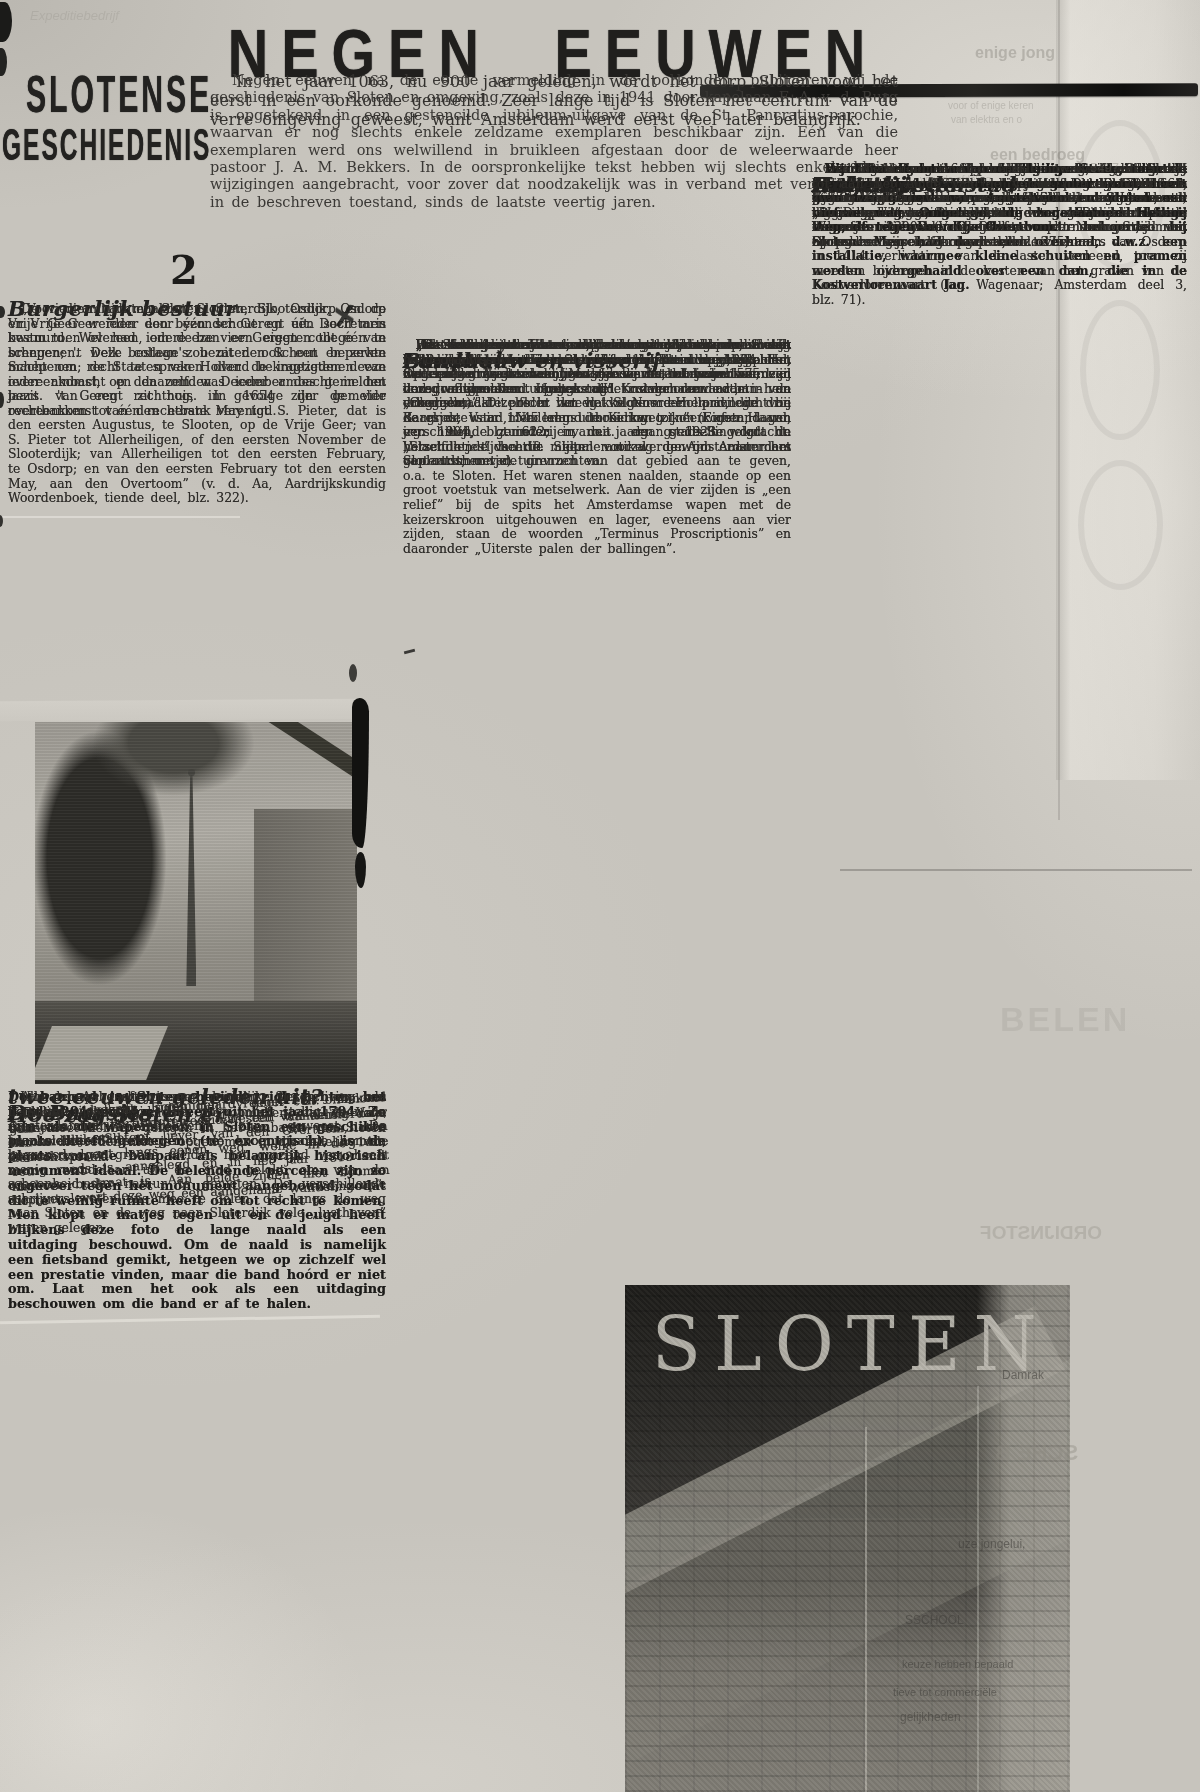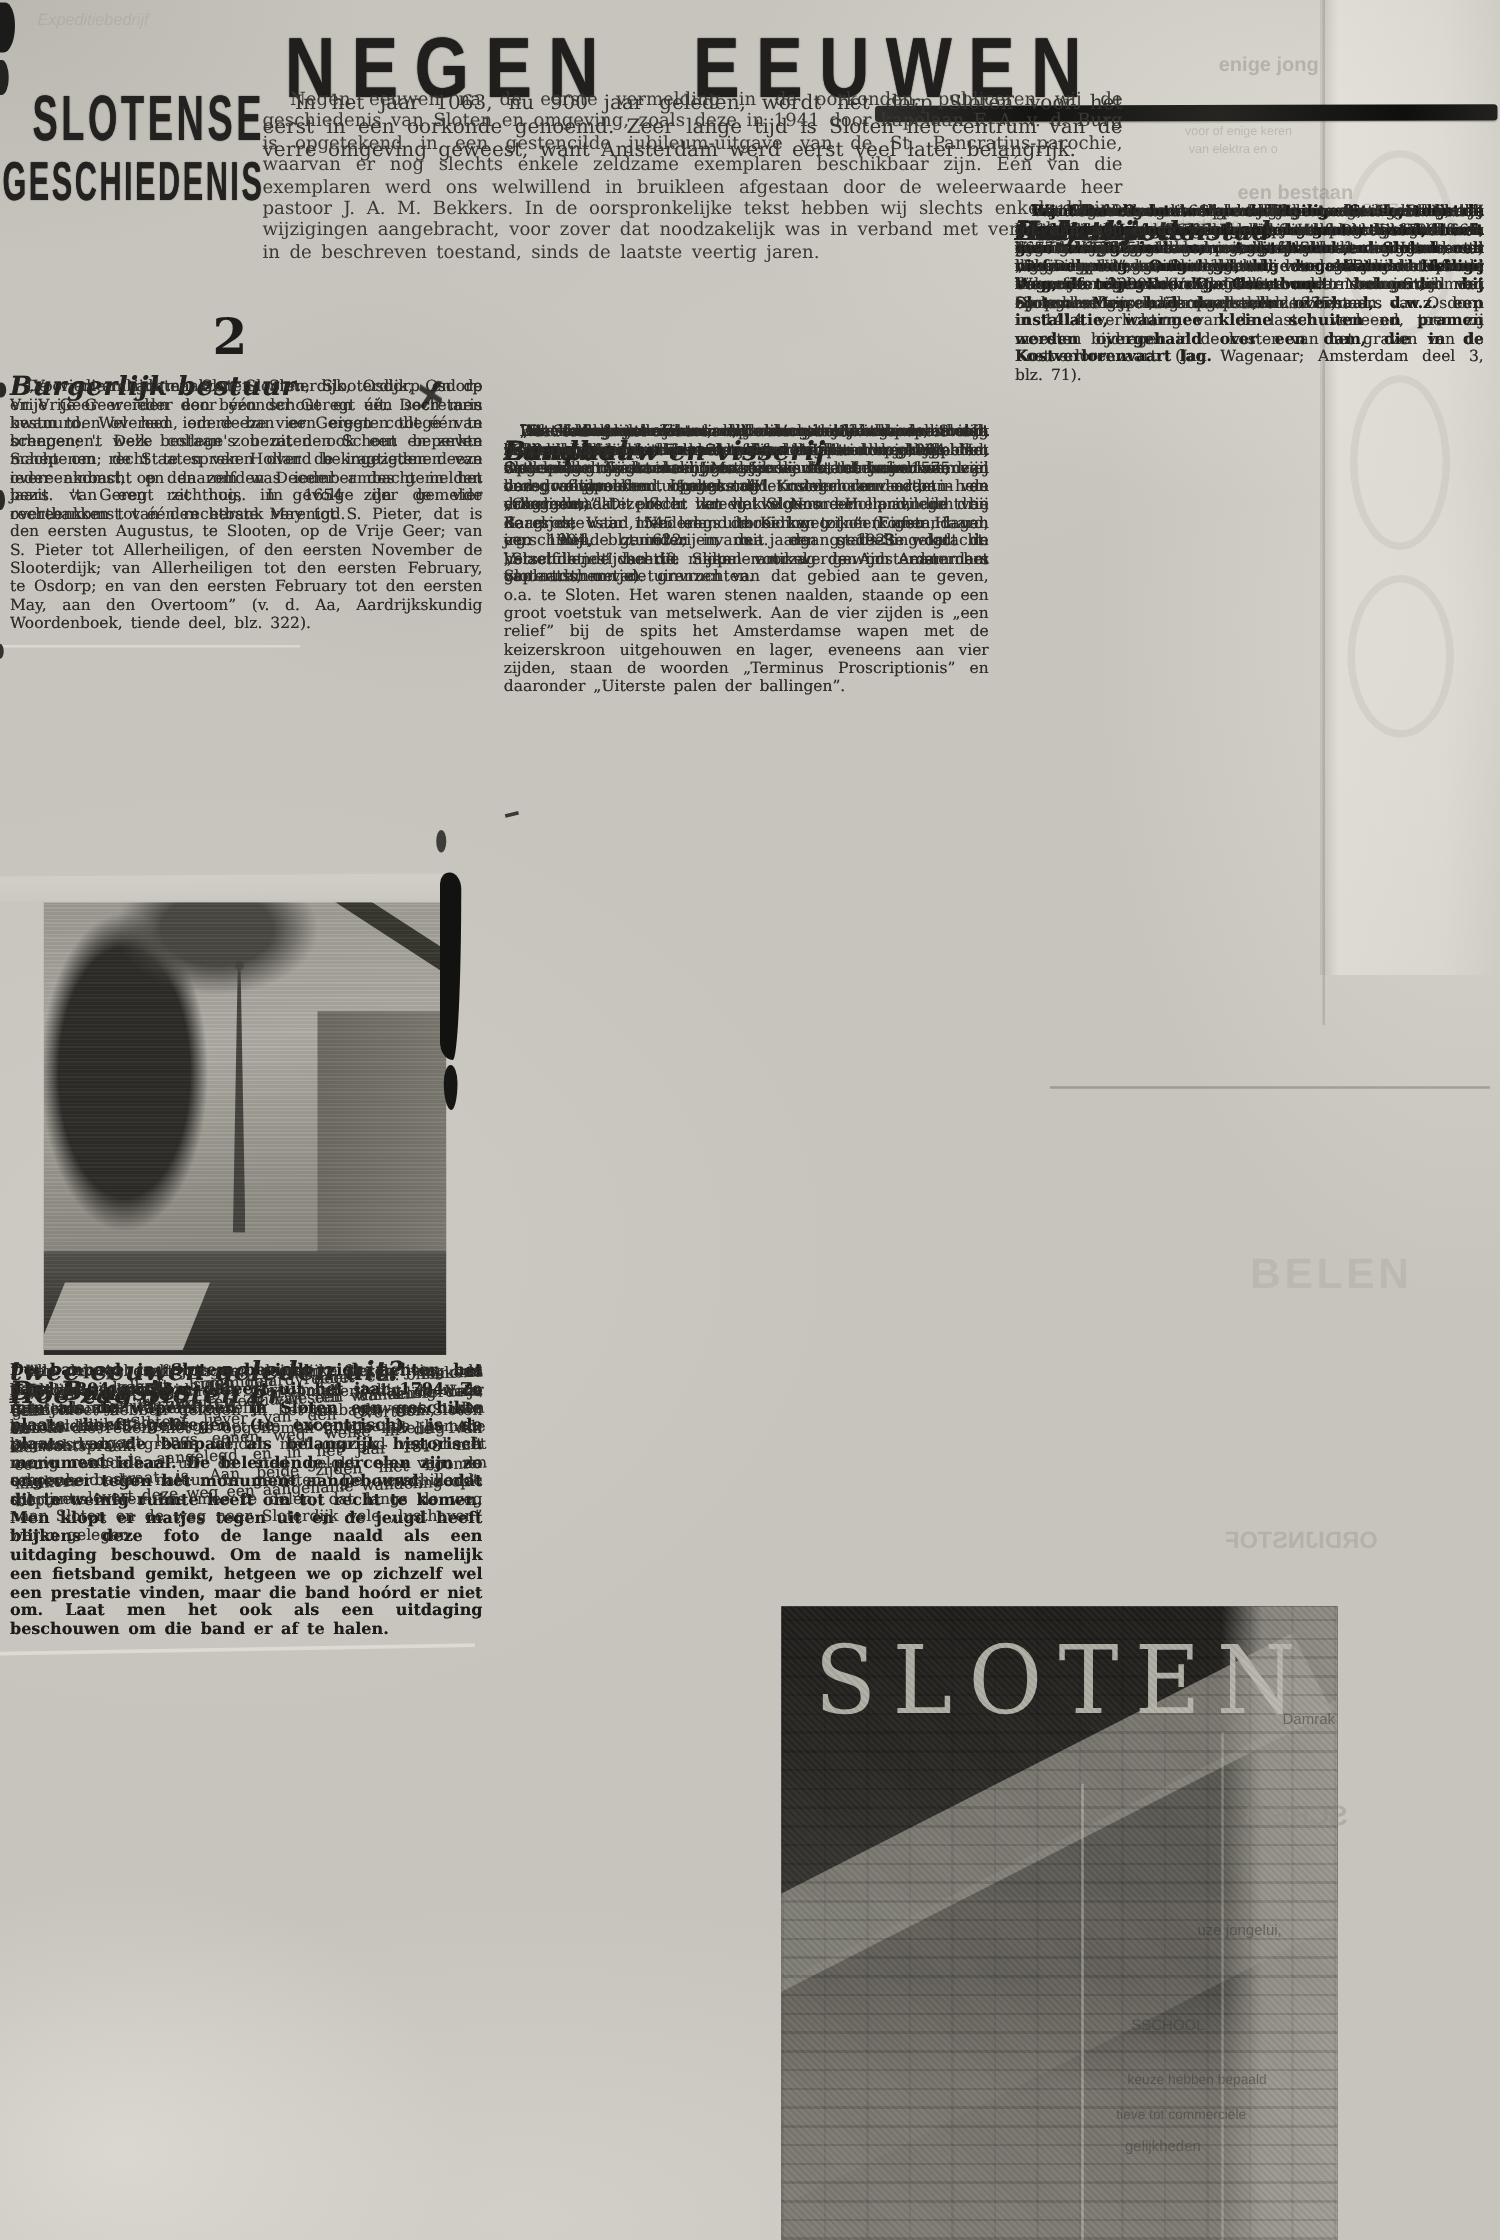--- a/index.html
+++ b/index.html
@@ -120,21 +120,21 @@
   .bt{font-family:"Liberation Sans",sans-serif;color:#6a675f;opacity:.26;filter:blur(.4px);white-space:nowrap;}
   .bt-b0{left:30px;top:8px;font-size:13px;font-style:italic;opacity:.15;}
   .bt-b1{left:975px;top:44px;font-size:16px;font-weight:bold;opacity:.3;}
   .bt-b2{left:948px;top:100px;font-size:10px;}
   .bt-b3{left:951px;top:114px;font-size:10px;}
   .bt-b4{left:990px;top:146px;font-size:16px;font-weight:bold;opacity:.3;}
   .bt-b5{left:920px;top:174px;font-size:10px;}
   .bt-b6{left:1090px;top:160px;font-size:13px;opacity:.35;}
   .bt-b7{left:1000px;top:1000px;font-size:34px;font-weight:bold;letter-spacing:3px;opacity:.12;}
   .bt-b8{left:980px;top:1222px;font-size:19px;font-weight:bold;opacity:.2;transform:scaleX(-1);}
-  .bt-b9{left:1002px;top:1368px;font-size:12px;color:#46443f;opacity:.6;z-index:5;margin-left:24px;}
+  .bt-b9{left:1002px;top:1368px;font-size:12px;color:#46443f;opacity:.6;z-index:5;}
   .bt-b10{left:958px;top:1537px;font-size:12px;color:#3e3c38;opacity:.55;z-index:5;}
   .bt-b11{left:905px;top:1593px;font-size:12px;color:#3e3c38;opacity:.5;z-index:5;margin-top:20px;}
   .bt-b12{left:902px;top:1658px;font-size:11px;color:#3e3c38;opacity:.55;z-index:5;}
   .bt-b13{left:893px;top:1686px;font-size:11px;color:#3e3c38;opacity:.55;z-index:5;}
   .bt-b14{left:900px;top:1710px;font-size:12px;color:#3e3c38;opacity:.5;z-index:5;}
   .bt-b15{left:995px;top:1440px;font-size:22px;font-weight:bold;color:#8d8a81;opacity:.4;transform:scaleX(-1);z-index:5;}
 </style>
 </head>
 <body>
 
@@ -249,21 +249,21 @@
   <div class="edge1"></div>
   <div class="edge2"></div>
   <div class="edge3"></div>
   <div class="edge4"></div>
   <div class="edge5"></div>
 
   <div class="bt bt-b0">Expeditiebedrijf</div>
   <div class="bt bt-b1">enige jong</div>
   <div class="bt bt-b2">voor of enige keren</div>
   <div class="bt bt-b3">van elektra en o</div>
-  <div class="bt bt-b4">een bestaan</div>
+  <div class="bt bt-b4">een bedroeg</div>
   <div class="bt bt-b5">voor de afdeling</div>
   <div class="bt bt-b6">5497</div>
   <div class="bt bt-b7">BELEN</div>
   <div class="bt bt-b8">ORDIJNSTOF</div>
   <div class="bt bt-b9">Damrak</div>
   <div class="bt bt-b10">uze jongelui,</div>
   <div class="bt bt-b11">SSCHOOL</div>
   <div class="bt bt-b12">keuze hebben bepaald</div>
   <div class="bt bt-b13">tieve tot commerciële</div>
   <div class="bt bt-b14">gelijkheden</div>

